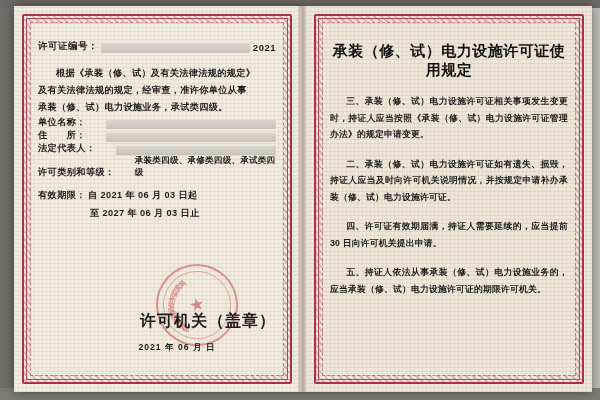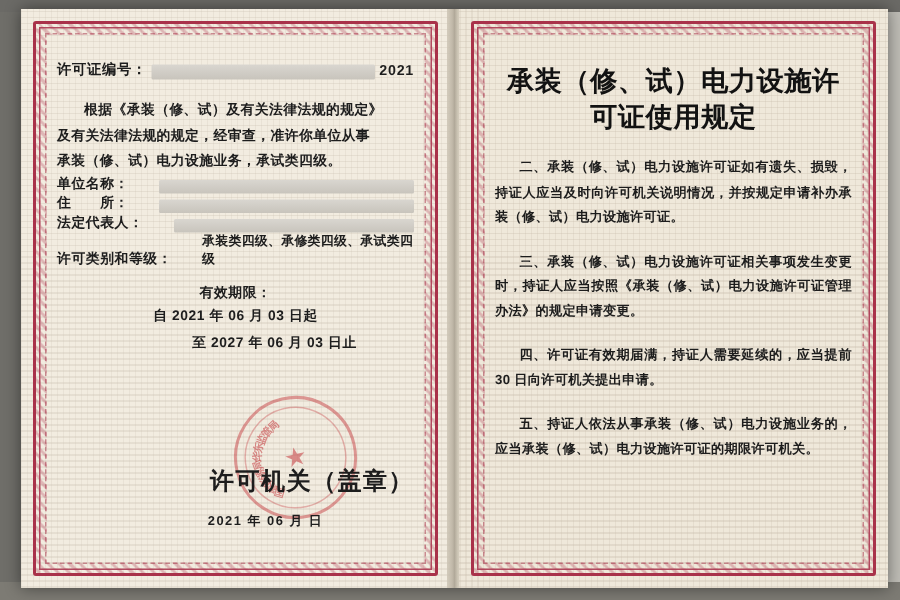--- a/index.html
+++ b/index.html
@@ -100,21 +100,21 @@
   .field{
     display:flex;align-items:flex-end;gap:20px;
     font-size:9.2px;font-weight:bold;letter-spacing:.4px;
   }
   .field .lbl{white-space:nowrap;}
   .field .val{flex:1;}
   .field .valtext{font-size:8.6px;font-weight:bold;letter-spacing:.2px;}
   .redline{height:9px;}
 
   .date-block{margin-top:10px;font-size:9.2px;font-weight:bold;}
-  .date-row{display:flex;align-items:center;gap:2px;letter-spacing:.4px;margin-top:5px;flex-direction:column;}
+  .date-row{display:flex;align-items:center;gap:2px;letter-spacing:.4px;margin-top:5px;}
   .date-row .lead{white-space:nowrap;}
   .date-row .sub{white-space:nowrap;padding-left:52px;}
 
   .sign-row{
     position:absolute;left:0;right:0;bottom:40px;
     display:flex;justify-content:flex-end;align-items:baseline;
     font-size:16px;font-weight:bold;letter-spacing:1px;
   }
   .sign-date{
     position:absolute;left:0;right:0;bottom:18px;
@@ -140,21 +140,21 @@
     position:absolute;left:0;top:0;width:100%;height:100%;
     color:rgba(196,58,62,.72);font-size:7px;font-weight:bold;
   }
   .seal-text span{
     position:absolute;left:50%;top:50%;
     transform-origin:0 0;
   }
 
   
   .rtitle{
-    text-align:center;font-size:18px;font-weight:bold;
+    text-align:center;font-size:15px;font-weight:bold;
     letter-spacing:.5px;margin-top:14px;color:#121212;
   }
   .rule{
     font-size:8.8px;line-height:16.5px;margin-top:13px;
     text-align:justify;font-weight:bold;letter-spacing:.2px;
   }
   .rule .ind{display:inline-block;width:16px;}
 </style>
 </head>
 <body>
@@ -244,24 +244,24 @@
     <div class="page-half right-half">
       <div class="border-outer"></div>
       <div class="border-mid"></div>
       <div class="border-inner"></div>
       <div class="border-fill"></div>
 
       <div class="content">
         <div class="rtitle">承装（修、试）电力设施许可证使用规定</div>
 
         <div class="rule">
+          <span class="ind"></span><span>三、承装（修、试）电力设施许可证相关事项发生变更时，持证人应当按照《承装（修、试）电力设施许可证管理办法》的规定申请变更。</span>
+        </div>
+        <div class="rule">
           <span class="ind"></span><span>二、承装（修、试）电力设施许可证如有遗失、损毁，持证人应当及时向许可机关说明情况，并按规定申请补办承装（修、试）电力设施许可证。</span>
-        </div>
-        <div class="rule">
-          <span class="ind"></span><span>三、承装（修、试）电力设施许可证相关事项发生变更时，持证人应当按照《承装（修、试）电力设施许可证管理办法》的规定申请变更。</span>
         </div>
         <div class="rule">
           <span class="ind"></span><span>四、许可证有效期届满，持证人需要延续的，应当提前 30 日向许可机关提出申请。</span>
         </div>
         <div class="rule">
           <span class="ind"></span><span>五、持证人依法从事承装（修、试）电力设施业务的，应当承装（修、试）电力设施许可证的期限许可机关。</span>
         </div>
       </div>
     </div>
 

